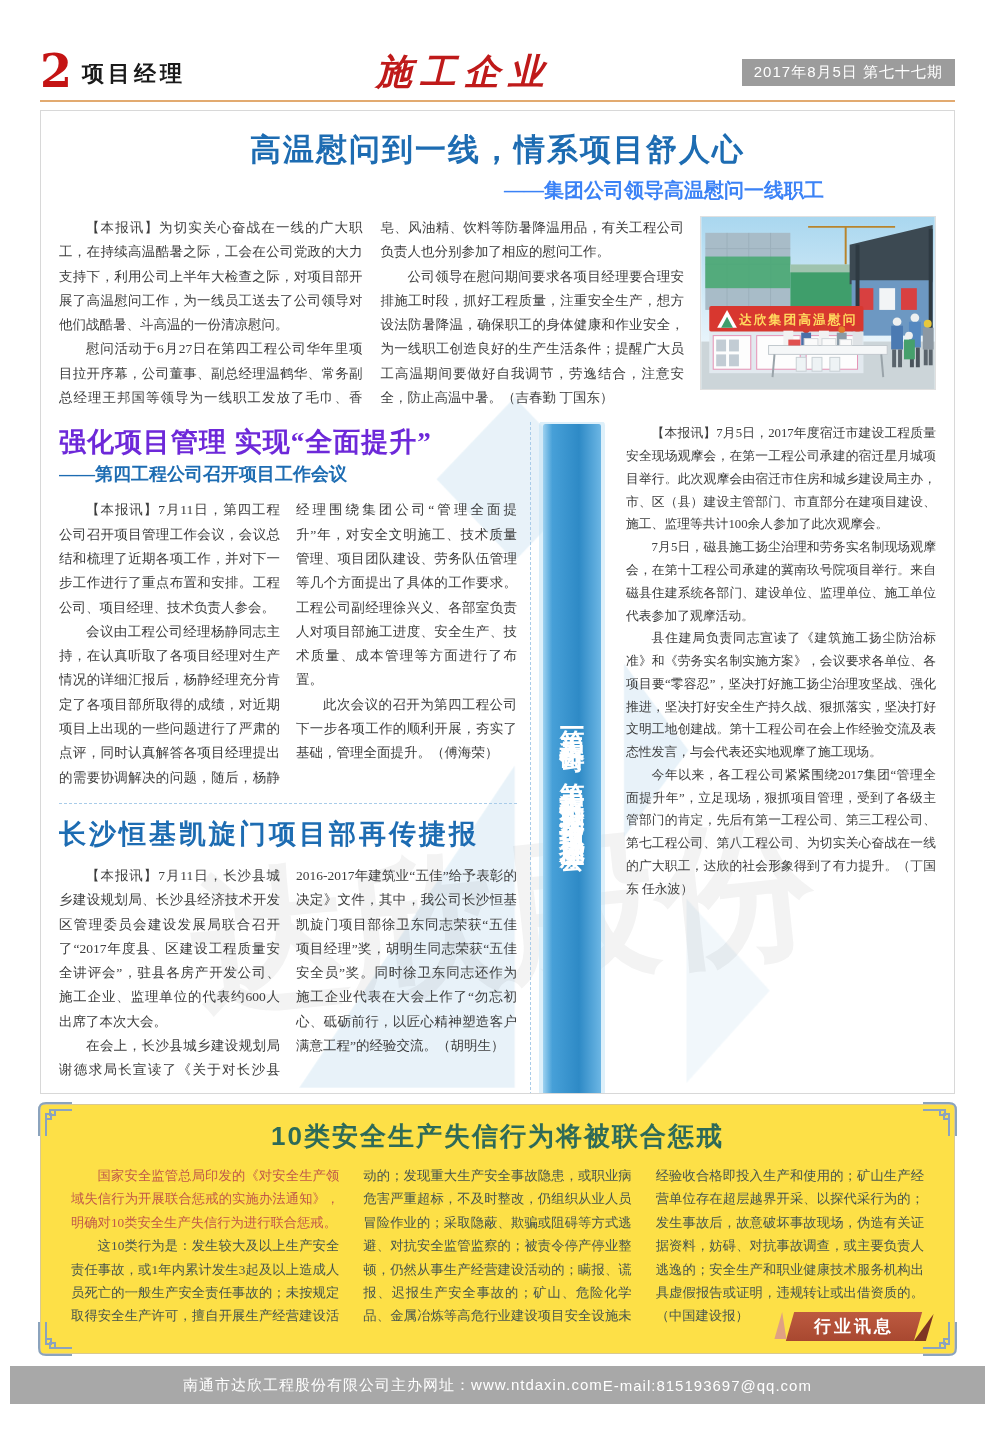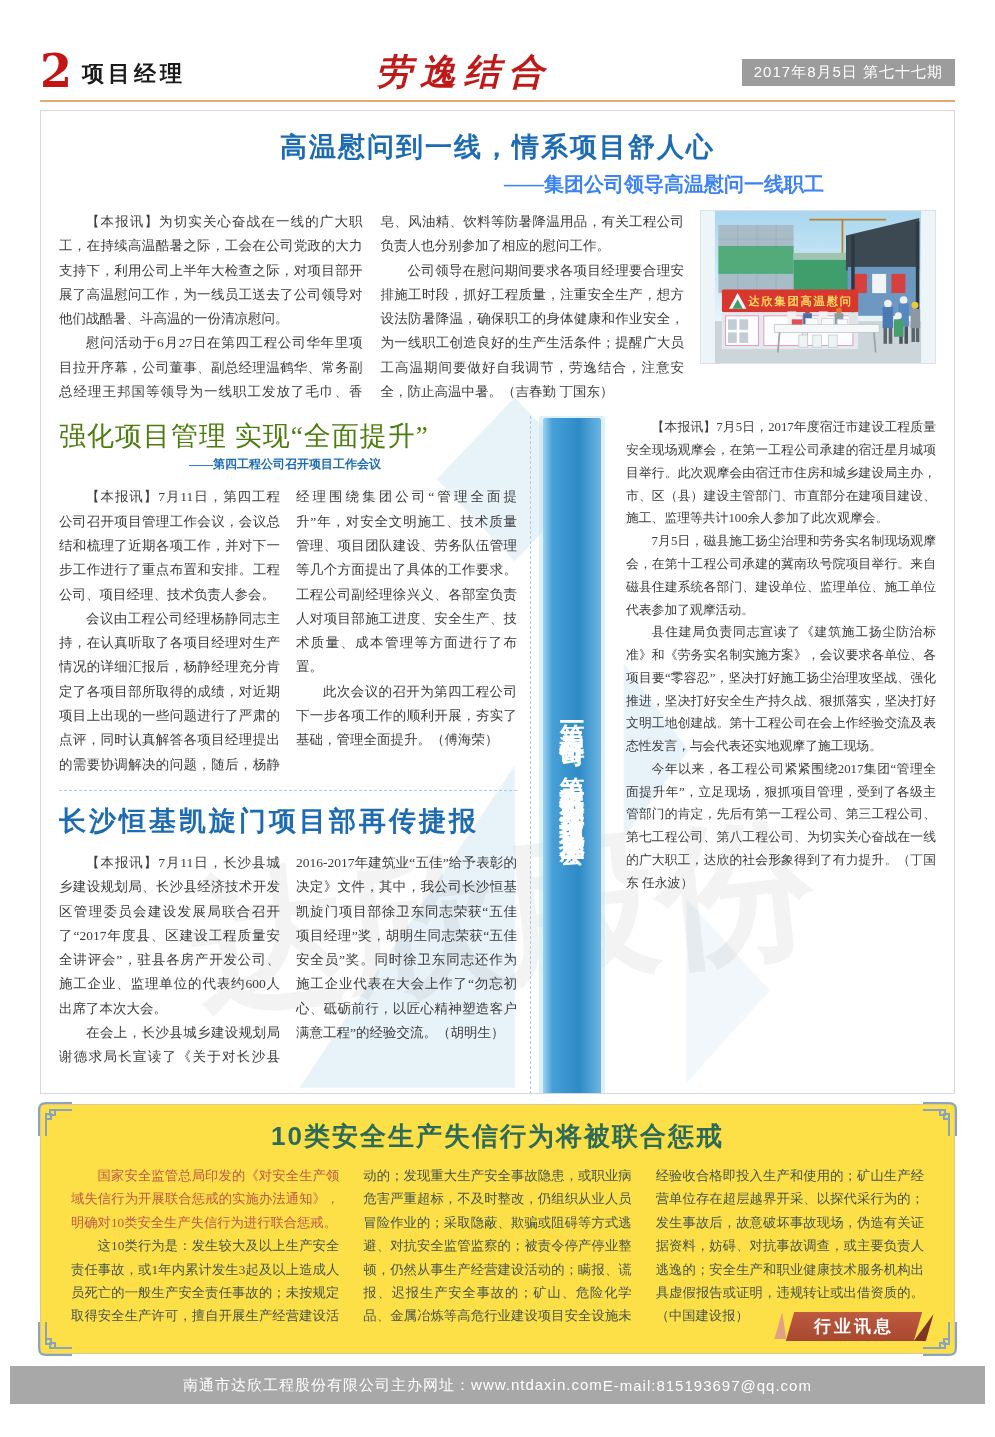--- a/index.html
+++ b/index.html
@@ -22,44 +22,44 @@
   .content-box {
     margin-top:8px; border:1px solid #d8d8d8; height:984px;
     padding:12px 18px 10px; position:relative; overflow:hidden;
   }
   .wm-layer { position:absolute; inset:0; z-index:0; pointer-events:none; }
   .content-inner { position:relative; z-index:1; }
 
   .body-p { text-indent:2em; text-align:justify; font-size:13.5px; line-height:1.8; color:#3c3c3c; }
 
   
-  .a1-title { text-align:center; color:#1d6cb2; font-size:27px; font-weight:bold; letter-spacing:2px; margin:6px 0 0; }
+  .a1-title { text-align:center; color:#1d6cb2; font-size:31px; font-weight:bold; letter-spacing:2px; margin:6px 0 0; }
   .a1-sub   { text-align:right; padding-right:112px; color:#3b82f6; font-size:20px; font-weight:bold; margin:6px 0 12px; }
   .a1-body  { display:flex; gap:16px; }
   .a1-text  { flex:1; column-count:2; column-gap:18px; min-height:176px; }
-  .photo    { width:236px; height:154px; flex:none; border:1px solid #e0e0e0; background:#eef5f9; }
+  .photo    { width:236px; height:174px; flex:none; border:1px solid #e0e0e0; background:#eef5f9; }
   .photo svg{ display:block; width:100%; height:100%; }
 
   
   .lower-grid { display:flex; margin-top:12px; height:698px; overflow:hidden; }
   .left-col  { width:472px; padding-right:13px; border-right:1px dashed #a9cce9; overflow:hidden; }
   .banner-wrap { width:82px; flex:none; display:flex; justify-content:center; align-items:stretch; padding:2px 0 4px; }
   .v-banner {
     width:58px; border-radius:2px;
     background:linear-gradient(90deg,#9ed2f0 0%,#47a0d8 16%,#2e8ac6 62%,#6cb6e4 100%);
     box-shadow:0 0 0 4px rgba(195,228,246,.55);
     color:#fff; writing-mode:vertical-rl; text-orientation:upright;
     font-size:25px; font-weight:bold; letter-spacing:4px;
     display:flex; align-items:center; justify-content:center; text-align:center;
   }
   .right-col { flex:1; padding-left:13px; overflow:hidden; }
   .right-col .body-p { font-size:12.8px; line-height:1.78; }
 
-  .a2-title { color:#4d7c0f; font-size:27px; font-weight:normal; letter-spacing:1px; margin:2px 0 2px; }
-  .a2-sub   { color:#1d6cb2; font-size:12px; font-weight:bold; text-align:center; padding-right:6px; margin:2px 0 12px; }
+  .a2-title { color:#6d28d9; font-size:27px; font-weight:bold; letter-spacing:1px; margin:2px 0 2px; }
+  .a2-sub   { color:#1d6cb2; font-size:18px; font-weight:bold; text-align:left; padding-right:6px; margin:2px 0 12px; }
   .cols-2   { column-count:2; column-gap:16px; }
   .h-divider{ border-top:1px dashed #a9cce9; margin:13px 0 12px; }
   .a3-title { color:#1d6cb2; font-size:27px; font-weight:bold; letter-spacing:3px; margin:2px 0 12px; }
 
   
   .notice-box {
     margin-top:10px; position:relative; height:250px;
     background:#fde047; border:1px solid #d9c993; padding:12px 30px 8px;
   }
   .corner { position:absolute; width:36px; height:36px; z-index:2; }
@@ -93,21 +93,21 @@
 </head>
 <body>
 
 <div class="page">
 
   <header class="hdr">
     <div class="hdr-left">
       <span class="page-num">2</span>
       <span class="section-name">项目经理</span>
     </div>
-    <div class="masthead">劳逸结合</div>
+    <div class="masthead">施工企业</div>
     <div class="issue-box">2017年8月5日  第七十七期</div>
   </header>
   <div class="header-rule"></div>
 
   <main class="content-box">
 
     <div class="wm-layer">
       <svg width="100%" height="100%" viewBox="0 0 877 960" preserveAspectRatio="none">
         <g fill="#d5e8f4" opacity="0.55">
           <polygon points="455,280 530,360 455,440 380,360"></polygon>

